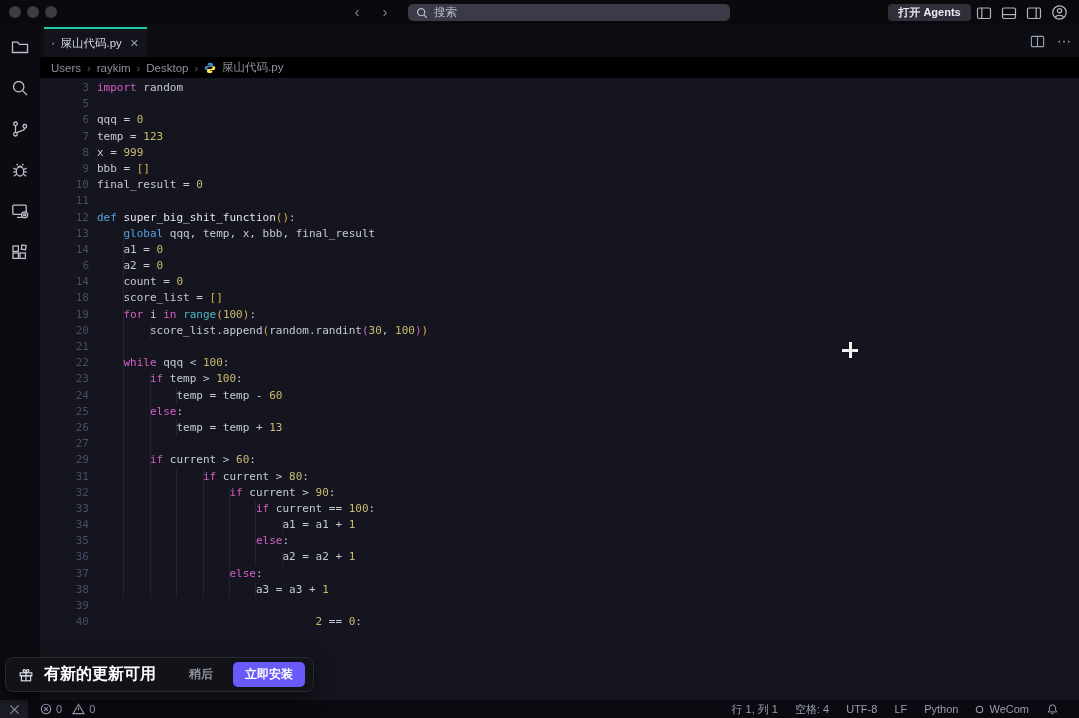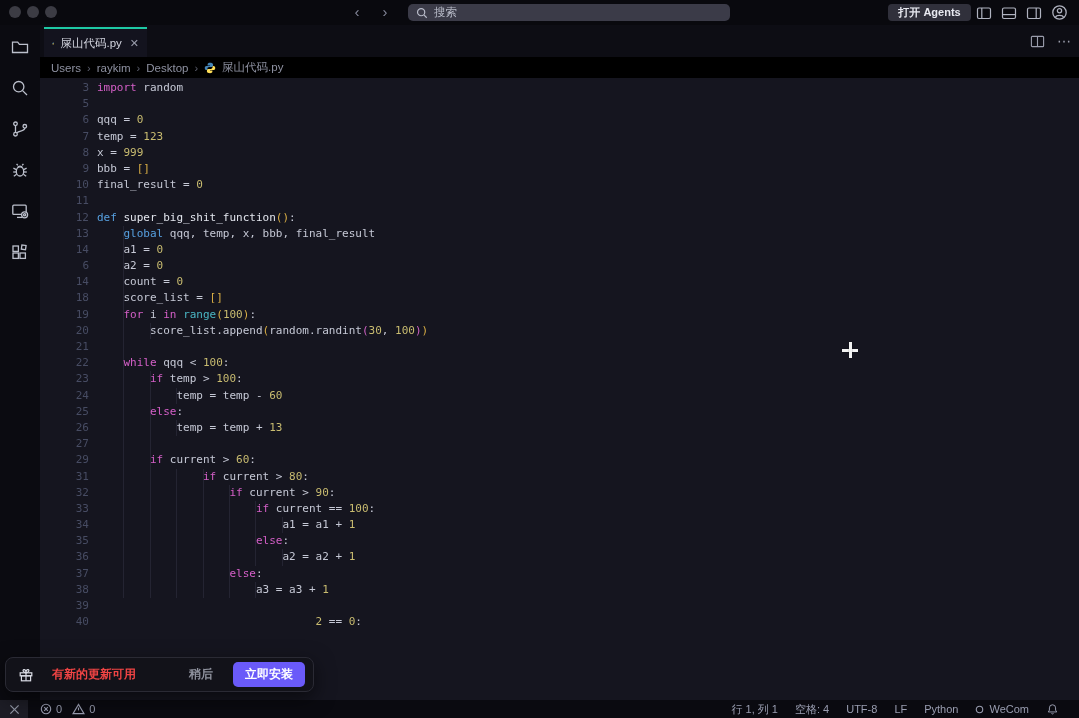--- a/index.html
+++ b/index.html
@@ -51,21 +51,21 @@
   .tk-n  { color:var(--num); }
   .tk-b1 { color:var(--br1); }
   .tk-b2 { color:var(--br2); }
   .tk-f  { color:var(--fn); }
   .tk-bi { color:var(--builtin); }
 
   
   #toast { position:absolute; left:5px; top:657px; width:309px; height:35px; background:#121219;
     border:1px solid #2a2a34; border-radius:8px; box-shadow:0 6px 20px rgba(0,0,0,.55);
     display:flex; align-items:center; padding:0 8px 0 12px; gap:10px; z-index:5; }
-  #toast .msg { color:#ef4444; font-size:12px; font-weight:bold; flex:1; white-space:nowrap;margin-left:8px; }
+  #toast .msg { color:#ffffff; font-size:16px; font-weight:bold; flex:1; white-space:nowrap; }
   #toast .later { color:#8e919d; font-size:12px; font-weight:bold; margin-right:10px; }
   #toast .install { background:var(--install-purple); color:#fff; font-size:12px; font-weight:bold;
     border-radius:5px; padding:4px 12px; white-space:nowrap; }
 
   
   #statusbar { position:absolute; left:0; top:700px; width:1079px; height:18px; background:#0a0a10;
     display:flex; align-items:center; font-size:11px; color:#999db0; }
   #remote-tile { width:28px; height:18px; background:#1d1d26; display:flex; align-items:center; justify-content:center; }
   .sb-group { display:flex; align-items:center; gap:4px; margin-left:12px; }
   .sb-right { margin-left:auto; display:flex; align-items:center; gap:17px; padding-right:20px; }

